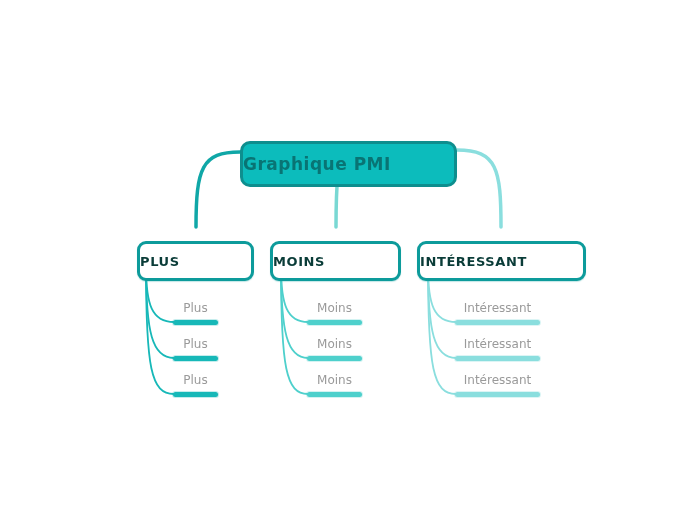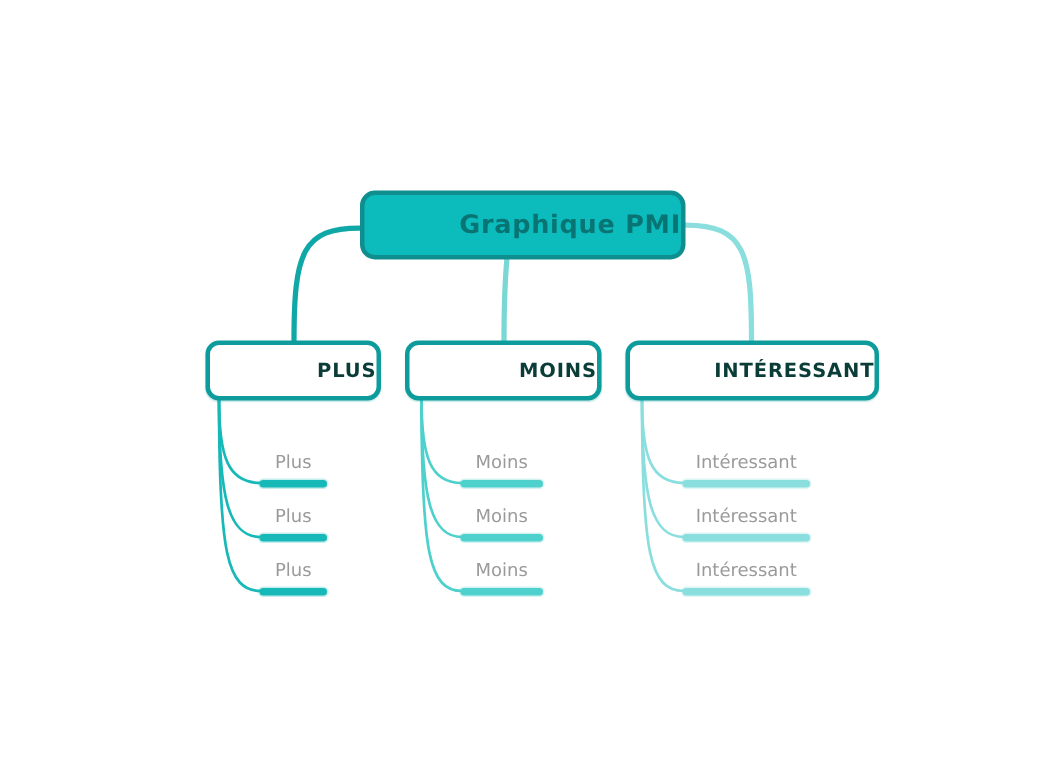--- a/index.html
+++ b/index.html
@@ -2,22 +2,22 @@
 <html><head>
 <meta charset="utf-8">
 <style>
   html,body{margin:0;padding:0;background:#ffffff;}
   .stage{
     position:relative;width:697px;height:520px;background:#ffffff;overflow:hidden;
     font-family:"DejaVu Sans","Liberation Sans",sans-serif;
   }
   .links{position:absolute;left:0;top:0;width:697px;height:520px;pointer-events:none;}
   .node{
-    position:absolute;display:flex;align-items:center;justify-content:flex-end;
-    box-sizing:border-box;border-radius:9px;cursor:default;
+    position:absolute;display:flex;align-items:center;justify-content:flex-start;
+    box-sizing:border-box;border-radius:9px;cursor:default;margin-top:14px;
   }
   .root-node{
     left:240px;top:127px;width:217px;height:46px;
     background:#0cbcbc;border:3px solid #0e8e8e;border-radius:10px;
     color:#097474;font-size:17px;font-weight:bold;letter-spacing:0.5px;
   }
   .branch-node{
     top:227px;height:40px;background:#ffffff;border:3px solid #0d9b9b;
     color:#0a3c38;font-size:13px;font-weight:bold;letter-spacing:0.6px;
     box-shadow:0 1px 1px rgba(13,155,155,0.25);

